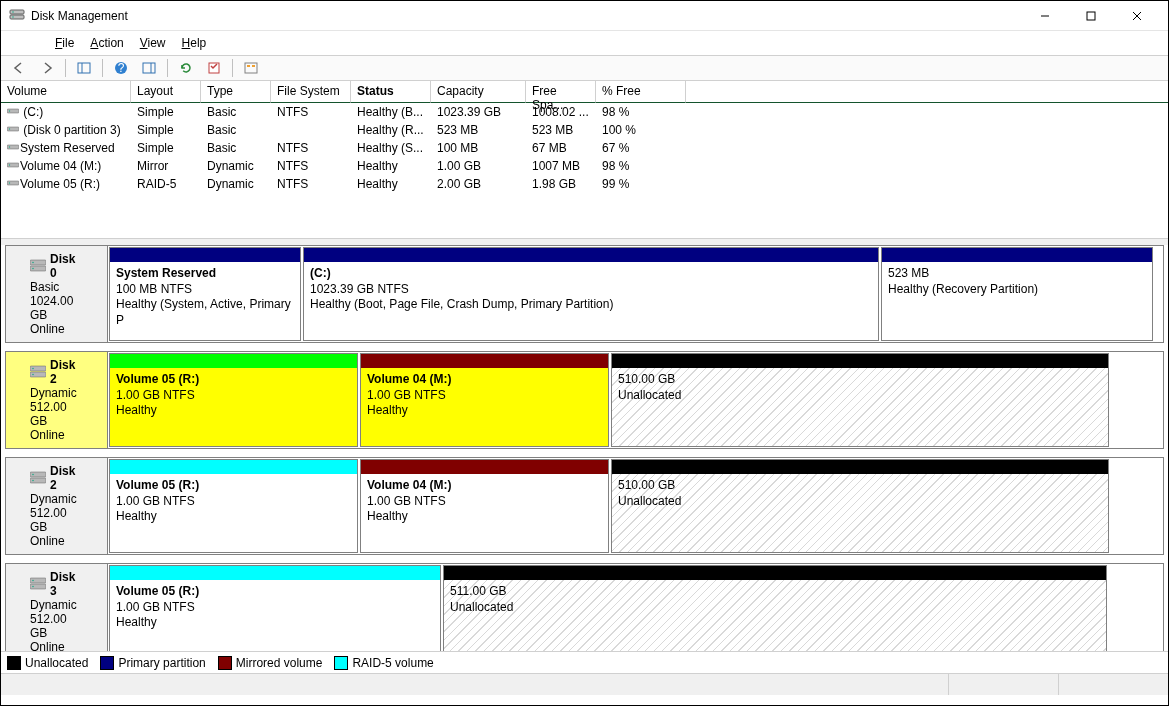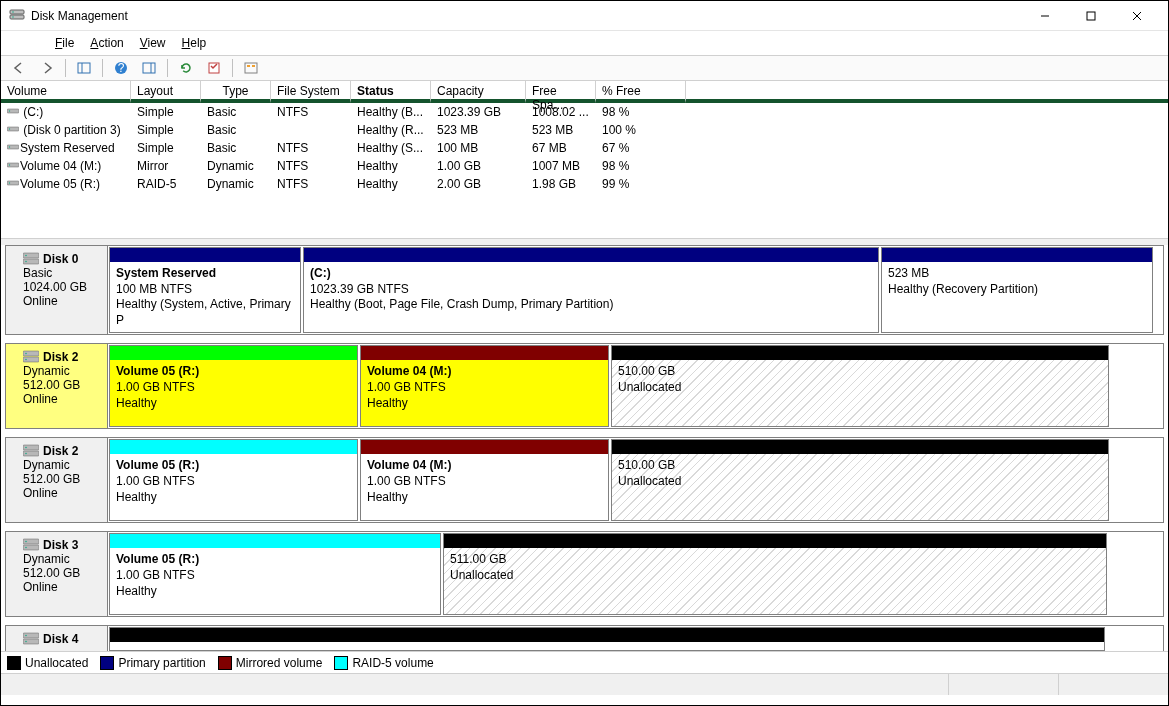--- a/index.html
+++ b/index.html
@@ -17,30 +17,30 @@
 .menuitem u { text-decoration: underline; }
 
 
 .toolbar { height: 26px; display: flex; align-items: center; padding: 2px 6px; border-top: 1px solid #d0d0d0; border-bottom: 1px solid #d0d0d0; gap: 4px; background:#fafafa; }
 .tbtn { width: 24px; height: 22px; display: flex; align-items: center; justify-content: center; border: 1px solid transparent; }
 .tsep { width: 1px; height: 18px; background: #c0c0c0; margin: 0 2px; }
 
 
 .vol-table { border-bottom: 1px solid #d0d0d0; height: 158px; overflow: hidden; }
 .vol-header { display: flex; height: 22px; }
-.vh-cell { border-right: 1px solid #d0d0d0; border-bottom: 4px solid #14532d; padding: 3px 6px; background: #fff; position: relative; }
+.vh-cell { border-right: 1px solid #d0d0d0; border-bottom: 1px solid #14532d; padding: 3px 6px; background: #fff; position: relative; }
 .vol-rows { }
 .vol-row { display: flex; height: 18px; padding: 1px 0; }
 .vr-cell { padding: 1px 6px; white-space: nowrap; overflow: hidden; }
 .volicon { width: 10px; height: 10px; display: inline-block; margin-right: 3px; }
 
 
 .disk-panel { border-top: 6px solid #f0f0f0; overflow-y: scroll; height: 412px; background:#fff; padding:0 4px 0 4px; }
 .disk-row { display: flex; min-height: 86px; margin-bottom: 8px; border: 1px solid #808080;}
-.disk-info { width: 102px; padding: 6px 17px; border-right: 1px solid #808080; background:#f0f0f0; }
+.disk-info { width: 102px; padding: 6px 24px; border-right: 1px solid #808080; background:#f0f0f0; }
 .disk-info.sel { background: #ffff80; }
 .disk-info .dtitle { font-weight: bold; }
 .disk-graphic { flex: 1; display: flex; }
 .part { border: 1px solid #808080; margin:1px; display: flex; flex-direction: column; }
 .part-color { height: 14px; }
 .part-body { flex: 1; padding: 4px 6px; line-height: 1.3; background:#fff; position:relative; }
 .part-body.sel { background: #ffff00; }
 .part-title { font-weight: bold; }
 .diag-hatch {
   position:absolute; top:0; left:0; right:0; bottom:0;
@@ -148,21 +148,21 @@
         <rect x="3" y="4" width="3" height="2" fill="#f0a030"></rect>
         <rect x="8" y="4" width="3" height="2" fill="#f0a030"></rect>
       </svg>
   </div>
 </div>
 
 <div class="vol-table">
   <div class="vol-header">
     <div class="vh-cell" style="width: 130px;">Volume</div>
     <div class="vh-cell" style="width: 70px;">Layout</div>
-    <div class="vh-cell" style="width: 70px; text-align: center;">Type</div>
+    <div class="vh-cell" style="width: 70px;">Type</div>
     <div class="vh-cell" style="width: 80px;">File System</div>
     <div class="vh-cell" style="width: 80px; font-weight: bold;">Status</div>
     <div class="vh-cell" style="width: 95px;">Capacity</div>
     <div class="vh-cell" style="width: 70px;">Free Spa...</div>
     <div class="vh-cell" style="width: 90px;">% Free</div>
     <div class="vh-cell" style="flex:1;border-right:none"></div>
   </div>
   <div class="vol-rows" id="vol-rows">
       <div class="vol-row">
         <div class="vr-cell" style="width:130px"><span class="volicon"><svg width="12" height="10" viewBox="0 0 12 10">

